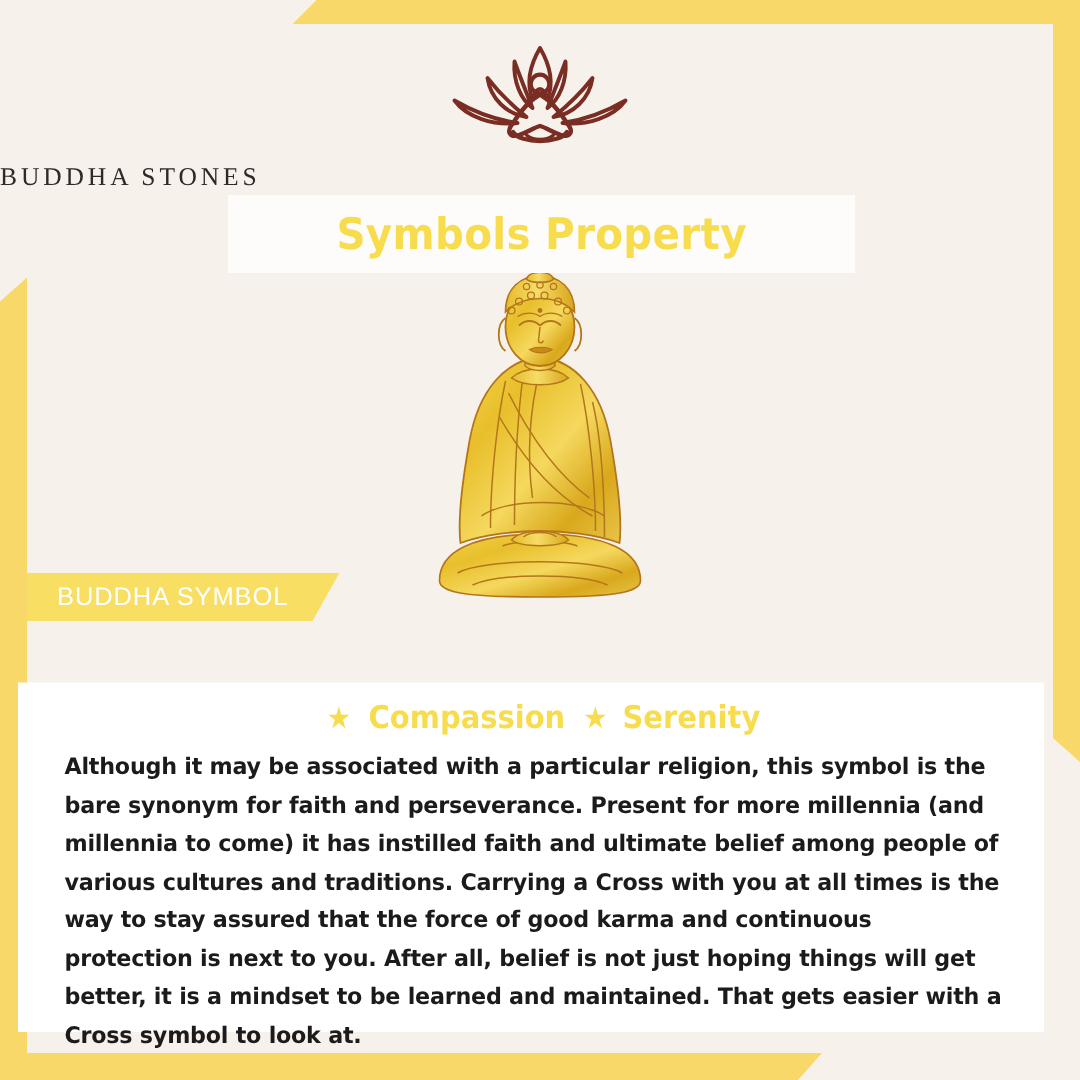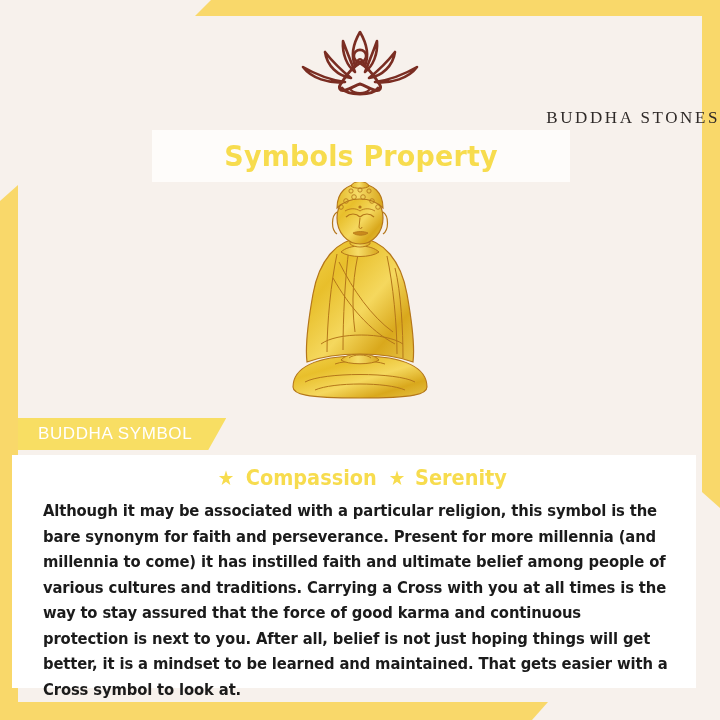--- a/index.html
+++ b/index.html
@@ -56,21 +56,21 @@
     background: #f9d86a;
     clip-path: polygon(0 0, 100% 0, calc(100% - 16px) 100%, 0 100%);
   }
 
   
   .logo-wrap {
     position: absolute;
     top: 26px;
     left: 0;
     width: 720px;
-    text-align: right;
+    text-align: left;
   }
   .logo-mark { display: block; margin: 0 auto; }
   .logo-word {
     margin-top: 6px;
     font-family: "Liberation Serif", serif;
     font-size: 17px;
     letter-spacing: 2.6px;
     color: #2f2a28;
     font-weight: 400;
   }
@@ -103,21 +103,21 @@
     top: 182px;
     left: 0;
     width: 720px;
     text-align: center;
   }
 
   
   .ribbon {
     position: absolute;
     left: 18px;
-    top: 418px;
+    top: 382px;
     height: 32px;
     padding: 0 34px 0 20px;
     background: #f8de63;
     display: flex;
     align-items: center;
     clip-path: polygon(0 0, 100% 0, calc(100% - 18px) 100%, 0 100%);
   }
   .ribbon-text {
     color: #ffffff;
     font-size: 17px;

